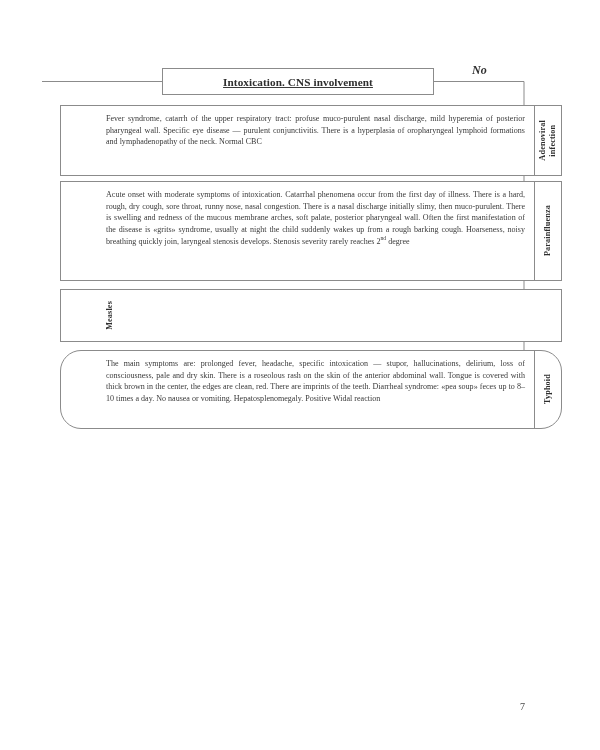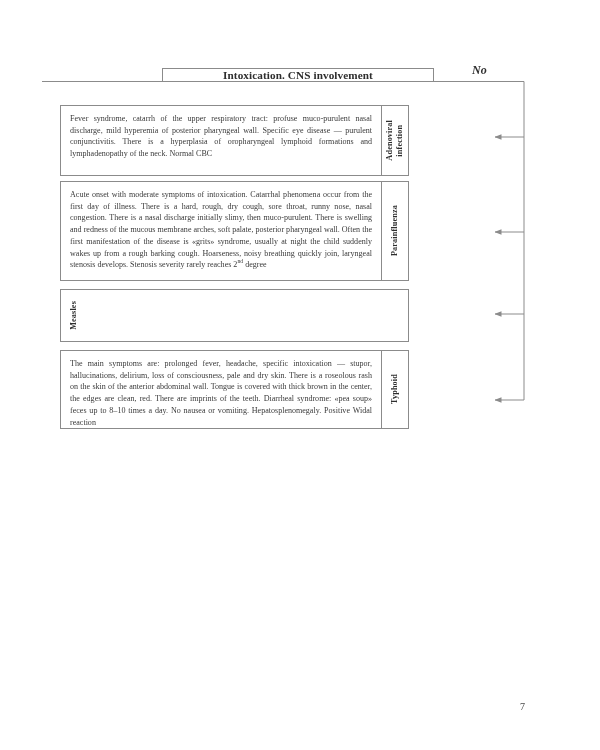--- a/index.html
+++ b/index.html
@@ -32,27 +32,28 @@
     height: 750px;
     pointer-events: none;
   }
 
   
   .header-box {
     position: absolute;
     left: 162px;
     top: 68px;
     width: 272px;
-    height: 14px;
+    height: 27px;
     border: 1px solid #8b8b8b;
     background: #fff;
     display: flex;
     align-items: center;
     justify-content: center;
     box-sizing: border-box;
+    text-decoration: underline;
   }
   .header-box .title {
     font-size: 11.2px;
     font-weight: bold;
     letter-spacing: .1px;
     color: #2e2e2e;
     white-space: nowrap;
   }
 
   
@@ -63,26 +64,27 @@
     font-size: 12px;
     font-style: italic;
     font-weight: bold;
     color: #303030;
   }
 
   
   .row {
     position: absolute;
     left: 60px;
-    width: 349px;
+    width: 502px;
     box-sizing: border-box;
     display: flex;
     align-items: stretch;
     border: 1px solid #8b8b8b;
     background: #fff;
+    padding-left: 36px;
   }
   .row .desc {
     flex: 1 1 auto;
     box-sizing: border-box;
     border-right: 1px solid #8b8b8b;
     padding: 7px 9px 6px 9px;
     font-size: 8.05px;
     line-height: 1.455;
     text-align: justify;
     text-align-last: left;
@@ -106,21 +108,21 @@
     text-align: center;
     white-space: pre-line;
     color: #2e2e2e;
     letter-spacing: .15px;
   }
 
   
   #row-0 { top: 105px;  height: 71px; }
   #row-1 { top: 181px;  height: 100px; }
   #row-2 { top: 289px;  height: 53px; }
-  #row-3 { top: 350px;  height: 79px; }
+  #row-3 { top: 350px;  height: 79px; border-radius: 21px; }
 
   sup { font-size: .72em; vertical-align: super; line-height: 0; }
 
   
   .page-number {
     position: absolute;
     left: 520px;
     top: 701px;
     font-size: 10px;
     color: #4a4a4a;

